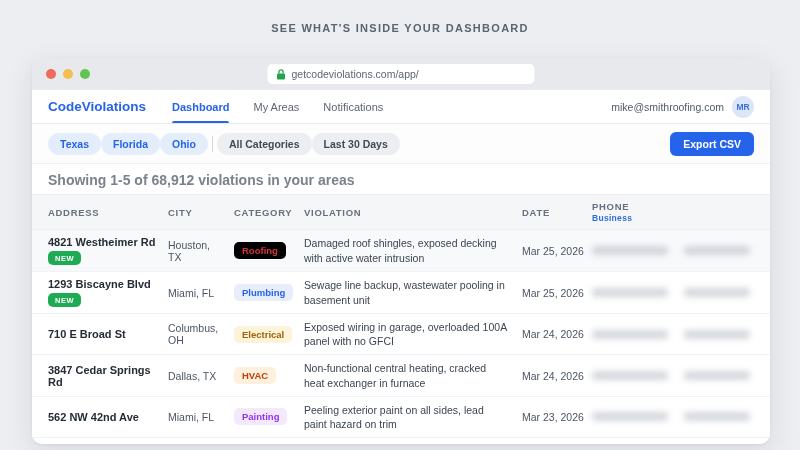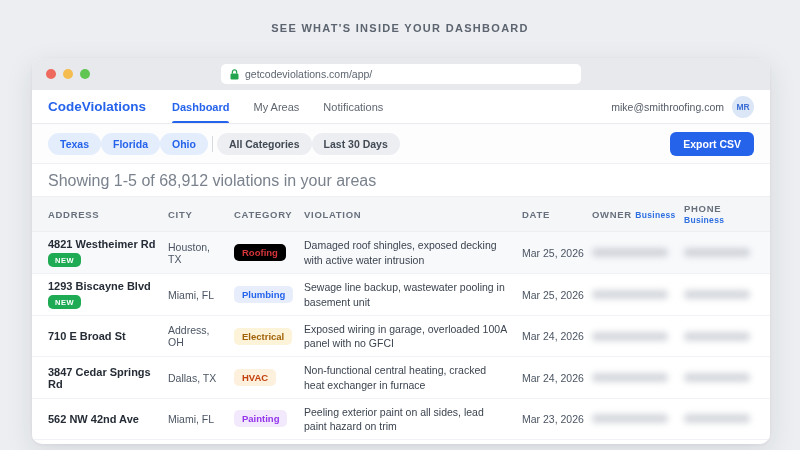--- a/index.html
+++ b/index.html
@@ -37,21 +37,21 @@
     position:relative;
   }
   .lights { display:flex; gap:7px; }
   .light { width:10px; height:10px; border-radius:50%; }
   .light.red { background:#ee6a5f; }
   .light.yellow { background:#f5bd4f; }
   .light.green { background:#61c554; }
   .urlbar {
     position:absolute;
     left:50%; transform:translateX(-50%);
-    width:360px; height:20px;
+    width:267px; height:20px;
     background:#ffffff;
     border-radius:5px;
     display:flex; align-items:center;
     padding:0 9px; gap:6px;
   }
   .urlbar svg { flex:0 0 auto; }
   .url-text { font-size:10.5px; color:#5d6570; }
   
   .appnav {
     height:34px;
@@ -97,23 +97,24 @@
   .vdiv { width:1px; height:16px; background:#d6d9de; margin:0 4px; }
   .export-btn {
     margin-left:auto;
     background:#2563eb; color:#fff;
     font-size:10.5px; font-weight:600;
     padding:6px 13px; border-radius:6px;
     border:none; cursor:pointer;
     font-family:"Liberation Sans", sans-serif;
   }
   .summary {
-    font-size:16px; color:#7a828d;
+    font-size:14px; color:#7a828d;
     padding:8px 16px 6px;
     background:#fff;
+    font-weight:bold;
   }
   
   .grid-row {
     display:grid;
     grid-template-columns:120px 66px 70px 1fr 70px 92px 70px;
     padding:0 16px;
     align-items:center;
   }
   .thead {
     background:#f4f6f8;
@@ -215,24 +216,20 @@
   </div>
 
   <div class="summary">Showing 1-5 of 68,912 violations in your areas</div>
 
   <div class="grid-row thead">
     <div class="th">Address</div>
     <div class="th">City</div>
     <div class="th">Category</div>
     <div class="th">Violation</div>
     <div class="th">Date</div>
-    <div class="th th-owner">
-      <span>Owner</span>
-      <span class="biz-tag">Business</span>
-    </div>
     <div class="th">
       <span>Phone</span><br>
       <span class="biz-tag">Business</span>
     </div>
   </div>
 
   <div class="tbody">
     <div class="grid-row">
       <div class="td td-address">
         <div class="addr">4821 Westheimer Rd</div>
@@ -269,21 +266,21 @@
       <div class="td">
           <div class="blur-pill blur-phone"></div>
         </div>
     </div>
 
     <div class="grid-row">
       <div class="td td-address">
         <div class="addr">710 E Broad St</div>
 
       </div>
-      <div class="td">Address, OH</div>
+      <div class="td">Columbus, OH</div>
       <div class="td">
         <span class="cat-badge" style="color: rgb(161, 98, 7); background: rgb(253, 243, 217);">Electrical</span>
       </div>
       <div class="td td-violation">Exposed wiring in garage, overloaded 100A panel with no GFCI</div>
       <div class="td td-date">Mar 24, 2026</div>
       <div class="td">
           <div class="blur-pill blur-owner"></div>
         </div>
       <div class="td">
           <div class="blur-pill blur-phone"></div>

